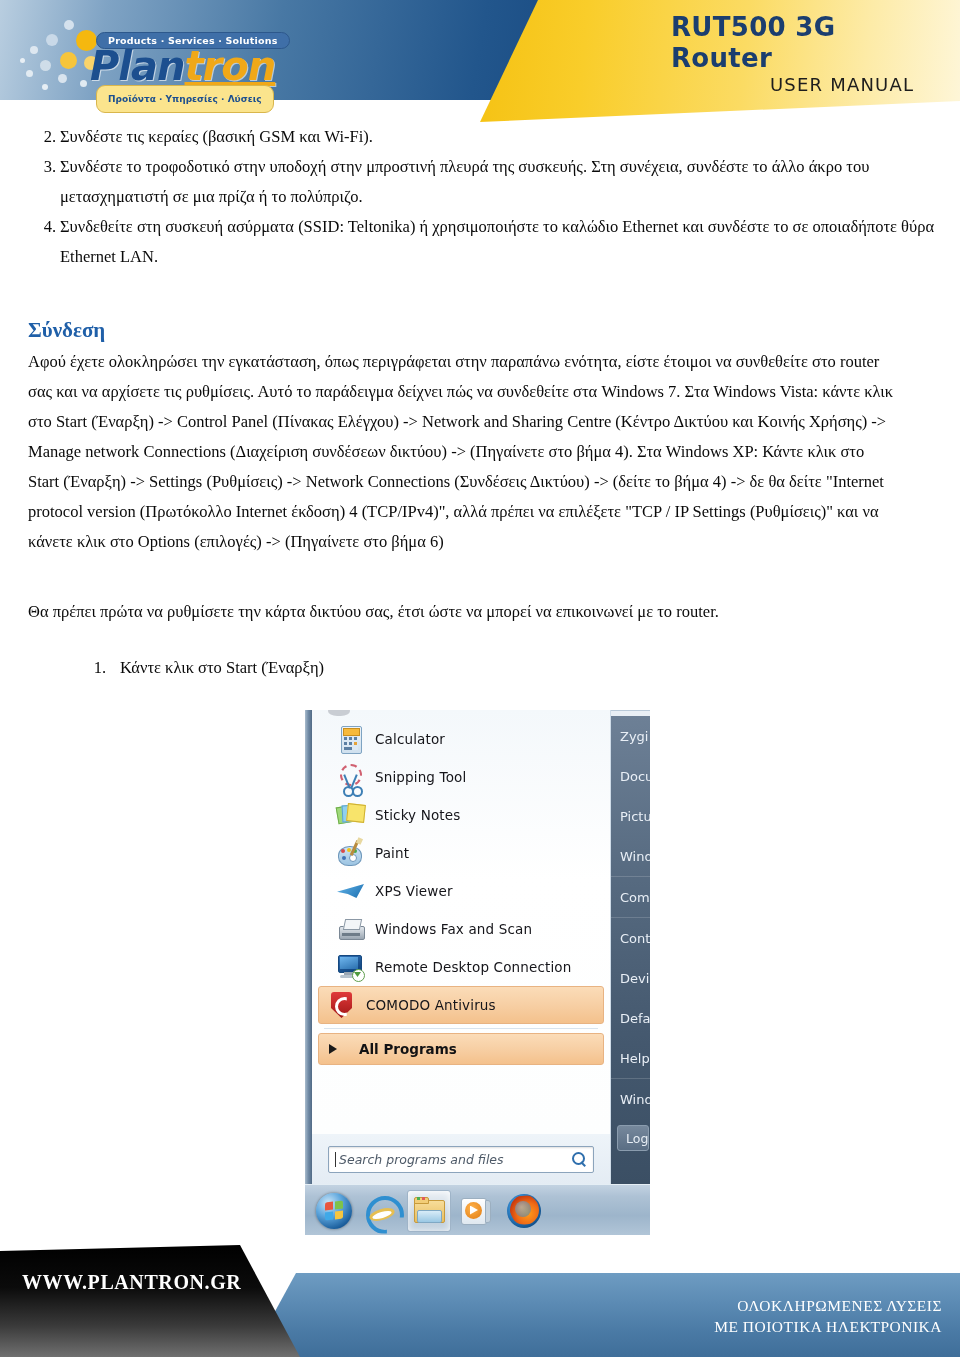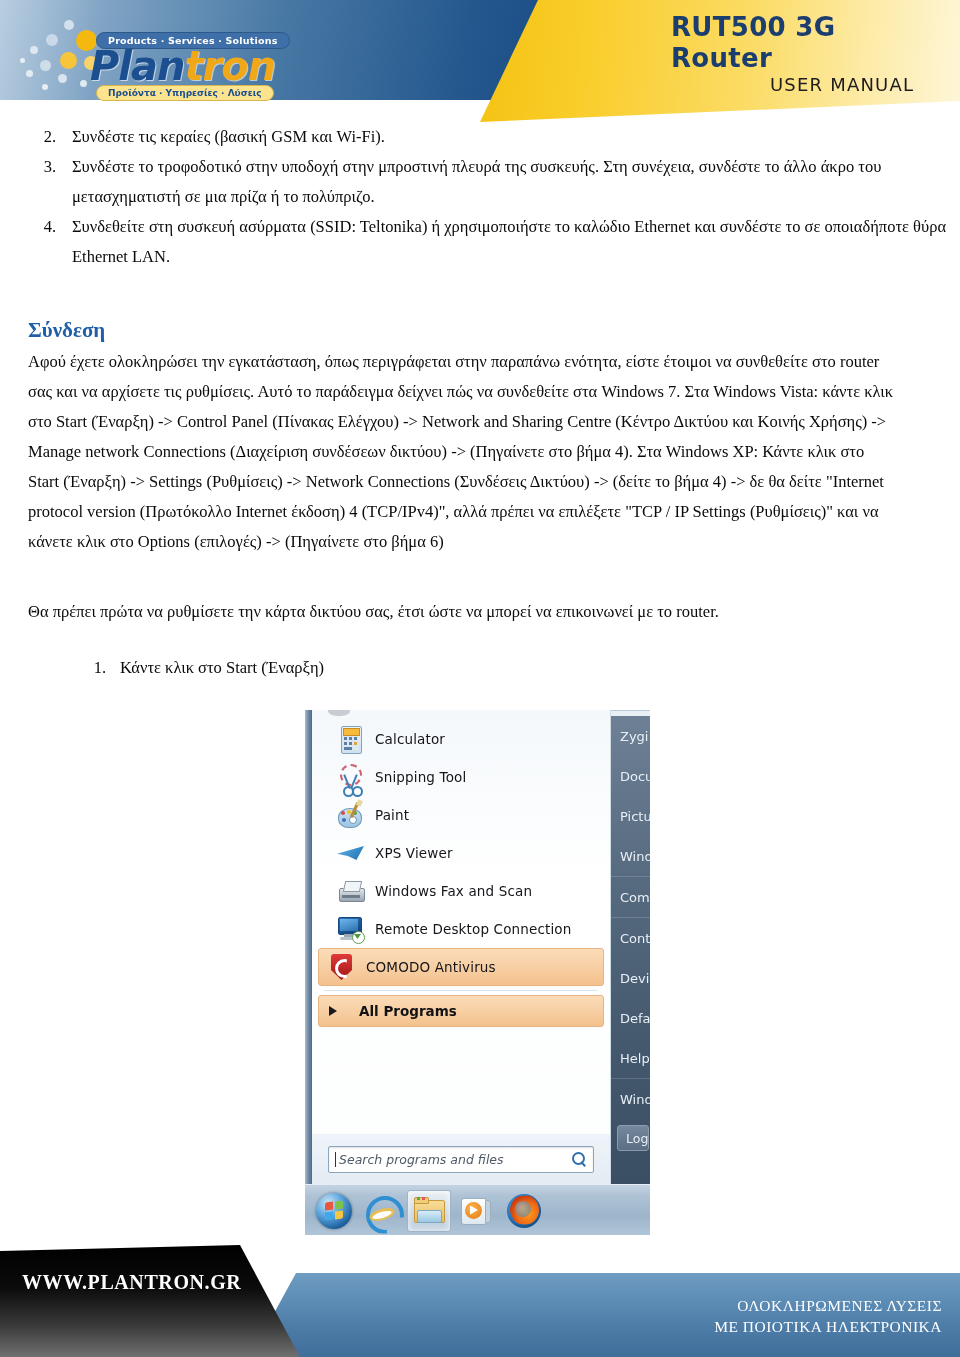--- a/index.html
+++ b/index.html
@@ -49,42 +49,42 @@
     padding:2px 11px;border-radius:9px;letter-spacing:.2px;white-space:nowrap;
     border:1px solid #2d5party;
   }
   .logo-band{border:1px solid #2d588c;}
   .logo-word{
     position:absolute;left:72px;top:32px;
     font-family:"DejaVu Sans", sans-serif;font-weight:bold;font-style:italic;
     font-size:40px;letter-spacing:-1px;color:#1c4f8f;line-height:44px;
     text-shadow:1px 1px 0 rgba(255,255,255,.6);
   }
-  .logo-word .amber{color:#f0a818;}
+  .logo-word .amber{color:#f0a818;text-decoration:underline;}
   .logo-sub{
     position:absolute;left:78px;top:73px;
     background:#fbe48d;color:#1c4f8f;border:1px solid #d9b64c;
     font-family:"DejaVu Sans", sans-serif;font-weight:bold;font-size:9px;
-    padding:2px 11px;border-radius:9px;white-space:nowrap;
+    padding:8px 11px;border-radius:9px;white-space:nowrap;
   }
 
   
   .content{position:absolute;left:0;top:122px;width:960px;}
   .numlist{list-style:none;margin:0;padding:0;}
   .numlist li{
     position:relative;
     font-size:16.5px;line-height:30px;
     padding-left:60px;
     text-align:left;
   }
   .numlist li .num{
     position:absolute;left:32px;top:0;width:24px;text-align:right;
     font-size:16.5px;
   }
-  .numlist li .txt{display:block;margin-left:12px;}
+  .numlist li .txt{display:block;}
 
   .sect-title{
     margin:46px 0 4px 28px;
     font-size:21px;font-weight:bold;color:#1f5fa8;
     font-family:"Liberation Serif", serif;
   }
   .para{
     margin:0 0 0 28px;width:870px;
     font-size:16.5px;line-height:30px;
     text-align:left;
@@ -311,20 +311,28 @@
       <span class="ico">
         <span class="sq" style="left:4px;top:2px;width:18px;height:18px;border:2px dashed #d06070;border-radius:50%;"></span>
         <span class="sq" style="left:10px;top:12px;width:2px;height:15px;background:#3d7fb5;transform:rotate(-22deg);"></span>
         <span class="sq" style="left:17px;top:12px;width:2px;height:15px;background:#3d7fb5;transform:rotate(22deg);"></span>
         <span class="sq" style="left:7px;top:24px;width:7px;height:7px;border:2px solid #3d7fb5;border-radius:50%;"></span>
         <span class="sq" style="left:16px;top:24px;width:7px;height:7px;border:2px solid #3d7fb5;border-radius:50%;"></span>
       </span>
       <span class="lbl">Snipping Tool</span>
     </div>
 
+    <div class="mi">
+      <span class="ico">
+        <span class="sq" style="left:1px;top:6px;width:15px;height:15px;background:#9fd97a;border:1px solid #6fae4a;transform:rotate(-10deg);"></span>
+        <span class="sq" style="left:6px;top:5px;width:15px;height:15px;background:#8fd0ef;border:1px solid #5ba3c9;transform:rotate(-3deg);"></span>
+        <span class="sq" style="left:11px;top:4px;width:16px;height:16px;background:#f8e46b;border:1px solid #cfb133;transform:rotate(6deg);"></span>
+      </span>
+      <span class="lbl">Sticky Notes</span>
+    </div>
 
     <div class="mi">
       <span class="ico">
         <span class="sq" style="left:2px;top:8px;width:22px;height:18px;background:linear-gradient(180deg,#cfe4f4,#9cc4e2);border:1px solid #6d97bb;border-radius:48% 48% 44% 44%;"></span>
         <span class="sq" style="left:13px;top:16px;width:6px;height:6px;background:#ffffff;border:1px solid #6d97bb;border-radius:50%;"></span>
         <span class="sq" style="left:5px;top:11px;width:4px;height:4px;background:#d94a4a;border-radius:50%;"></span>
         <span class="sq" style="left:11px;top:10px;width:4px;height:4px;background:#f0c419;border-radius:50%;"></span>
         <span class="sq" style="left:17px;top:11px;width:4px;height:4px;background:#4aa84a;border-radius:50%;"></span>
         <span class="sq" style="left:6px;top:18px;width:4px;height:4px;background:#3f72b5;border-radius:50%;"></span>
         <span class="sq" style="left:17px;top:2px;width:3px;height:16px;background:#b98c3f;transform:rotate(25deg);"></span>

